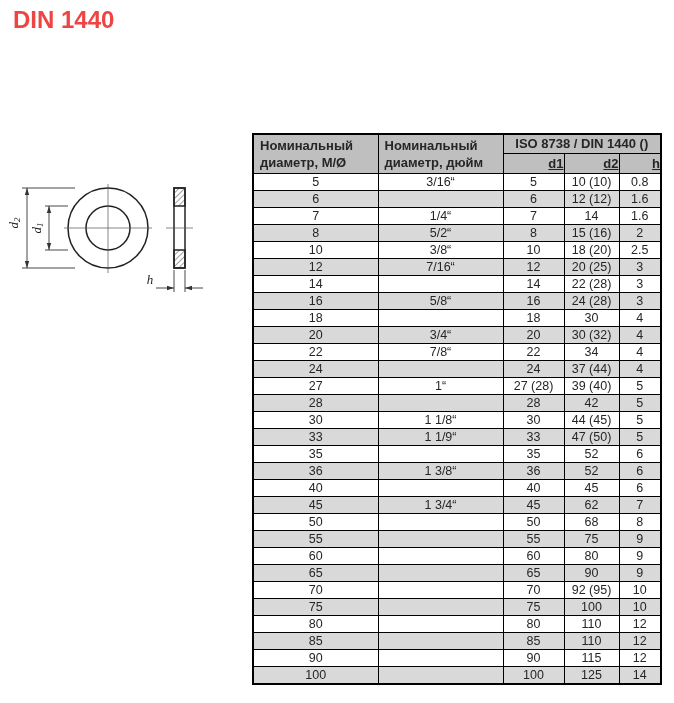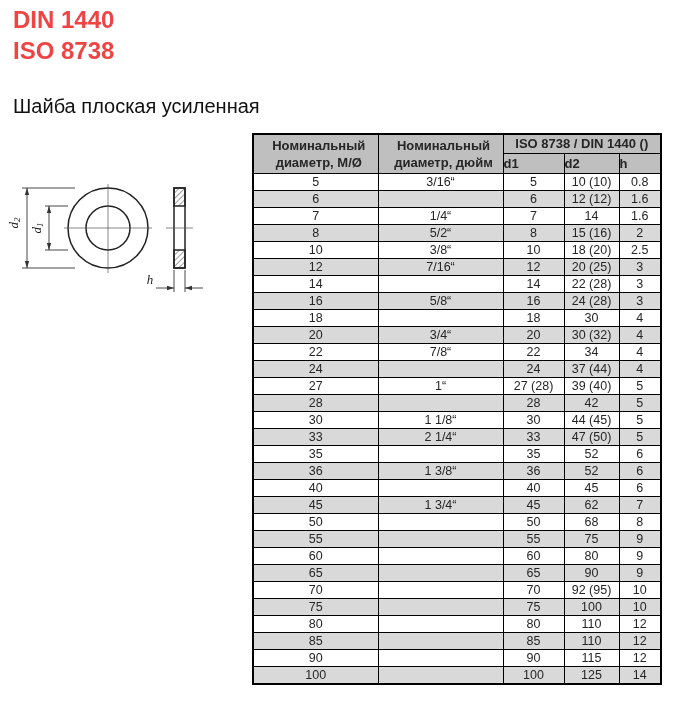--- a/index.html
+++ b/index.html
@@ -21,39 +21,37 @@
   .spec-table th,.spec-table td{
     border:1px solid #000;padding:0;overflow:hidden;white-space:nowrap;
   }
   .spec-table col.c1{width:125px;}
   .spec-table col.c2{width:125px;}
   .spec-table col.c3{width:61px;}
   .spec-table col.c4{width:55px;}
   .spec-table col.c5{width:42px;}
   .spec-table thead th{background:#bfbfbf;font-weight:bold;font-size:13px;}
   .spec-table thead th.left-h{
-    text-align:center;padding:2px 0 2px 6px;line-height:17px;vertical-align:top;
+    text-align:left;padding:2px 0 2px 6px;line-height:17px;vertical-align:top;
   }
   .spec-table thead th.group-h{height:17px;text-align:center;}
-  .spec-table thead th.sub-h{height:18px;text-align:left;}
+  .spec-table thead th.sub-h{height:18px;text-align:right;text-decoration:underline;}
   .spec-table tbody td{height:16px;line-height:16px;text-align:center;}
   .spec-table tbody tr:nth-child(even) td{background:#d9d9d9;}
   .dim-label{font-family:"Liberation Serif",serif;font-style:italic;font-size:13px;fill:#222;}
   .dim-sub{font-size:9px;}
 </style>
 </head>
 <body>
 
 <div class="titles">
   <div class="std-line">DIN 1440</div>
-  <div class="std-line">ISO 8738</div>
 </div>
 
 <div class="subtitle">
-  <div>Шайба плоская усиленная</div>
 </div>
 
 <svg class="drawing" width="215" height="128" viewBox="0 0 215 128" xmlns="http://www.w3.org/2000/svg">
   <defs>
     <pattern id="hatch" patternUnits="userSpaceOnUse" width="4" height="4" patternTransform="rotate(45)">
       <line x1="0" y1="0" x2="0" y2="4" stroke="#444" stroke-width="1"></line>
     </pattern>
   </defs>
 
   <g>
@@ -226,21 +224,21 @@
       </tr>
       <tr>
         <td>30</td>
         <td>1 1/8“</td>
         <td>30</td>
         <td>44 (45)</td>
         <td>5</td>
       </tr>
       <tr>
         <td>33</td>
-        <td>2 1/4“</td>
+        <td>1 1/9“</td>
         <td>33</td>
         <td>47 (50)</td>
         <td>5</td>
       </tr>
       <tr>
         <td>35</td>
         <td></td>
         <td>35</td>
         <td>52</td>
         <td>6</td>

